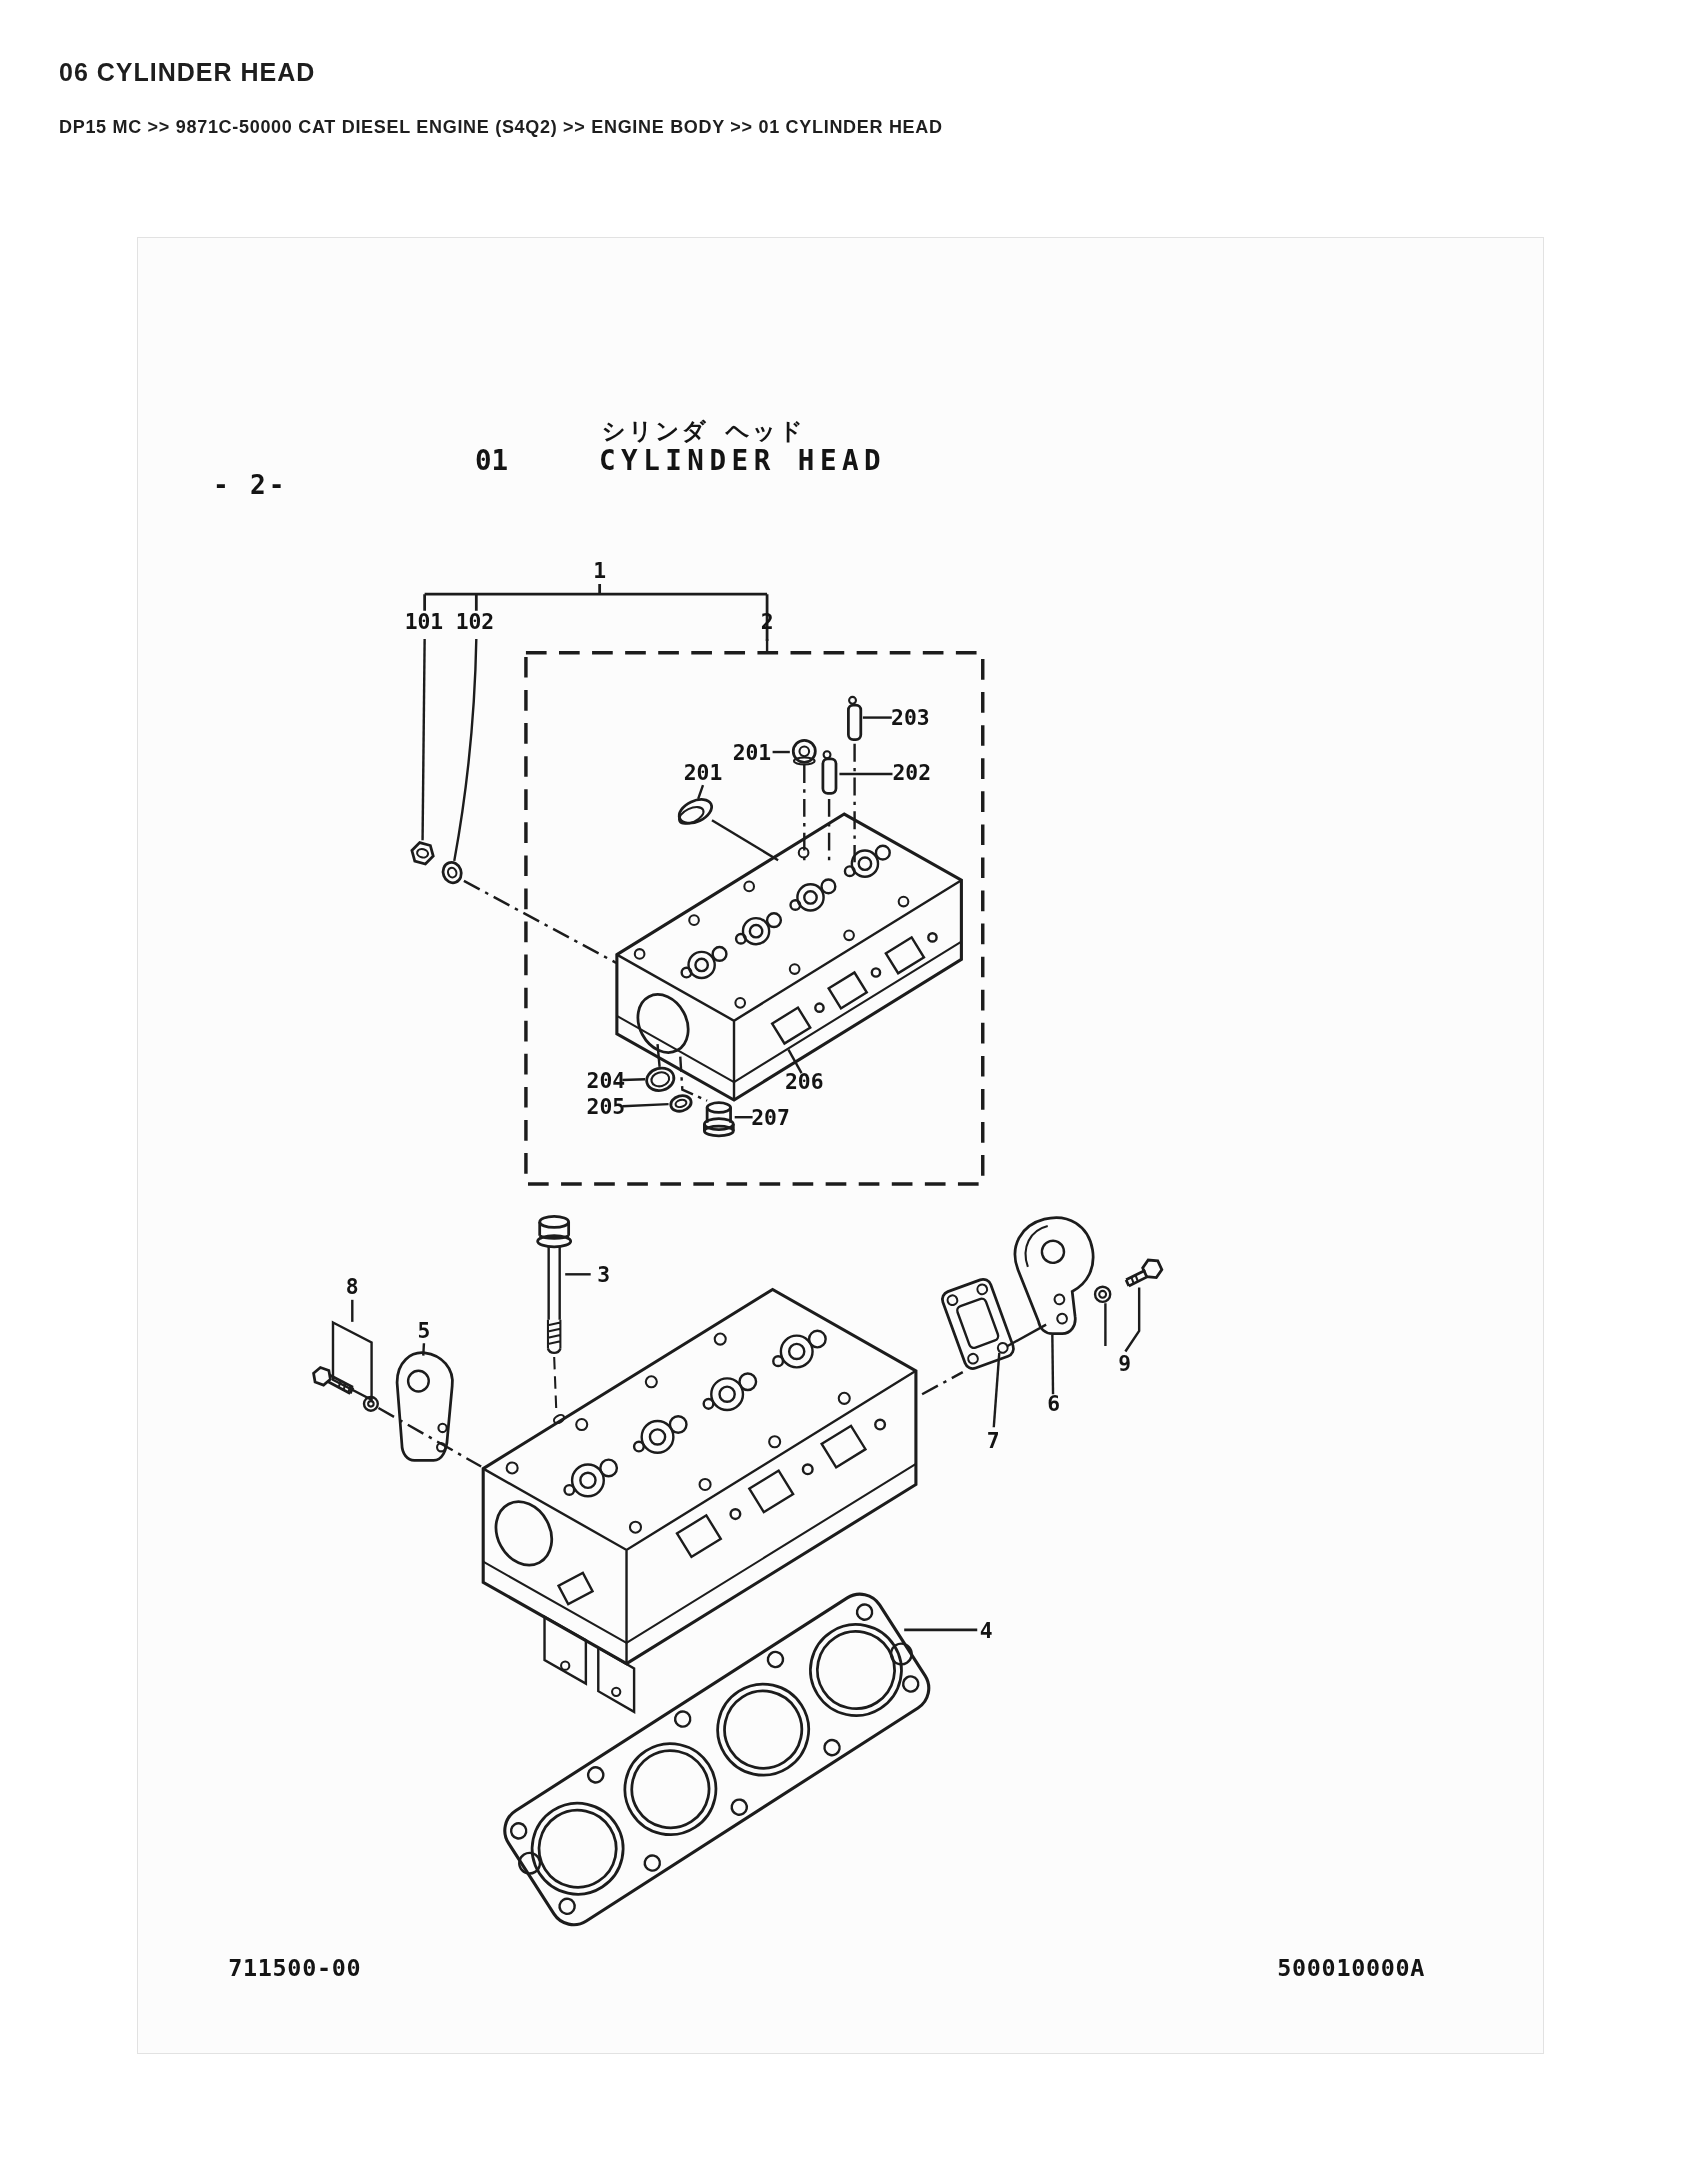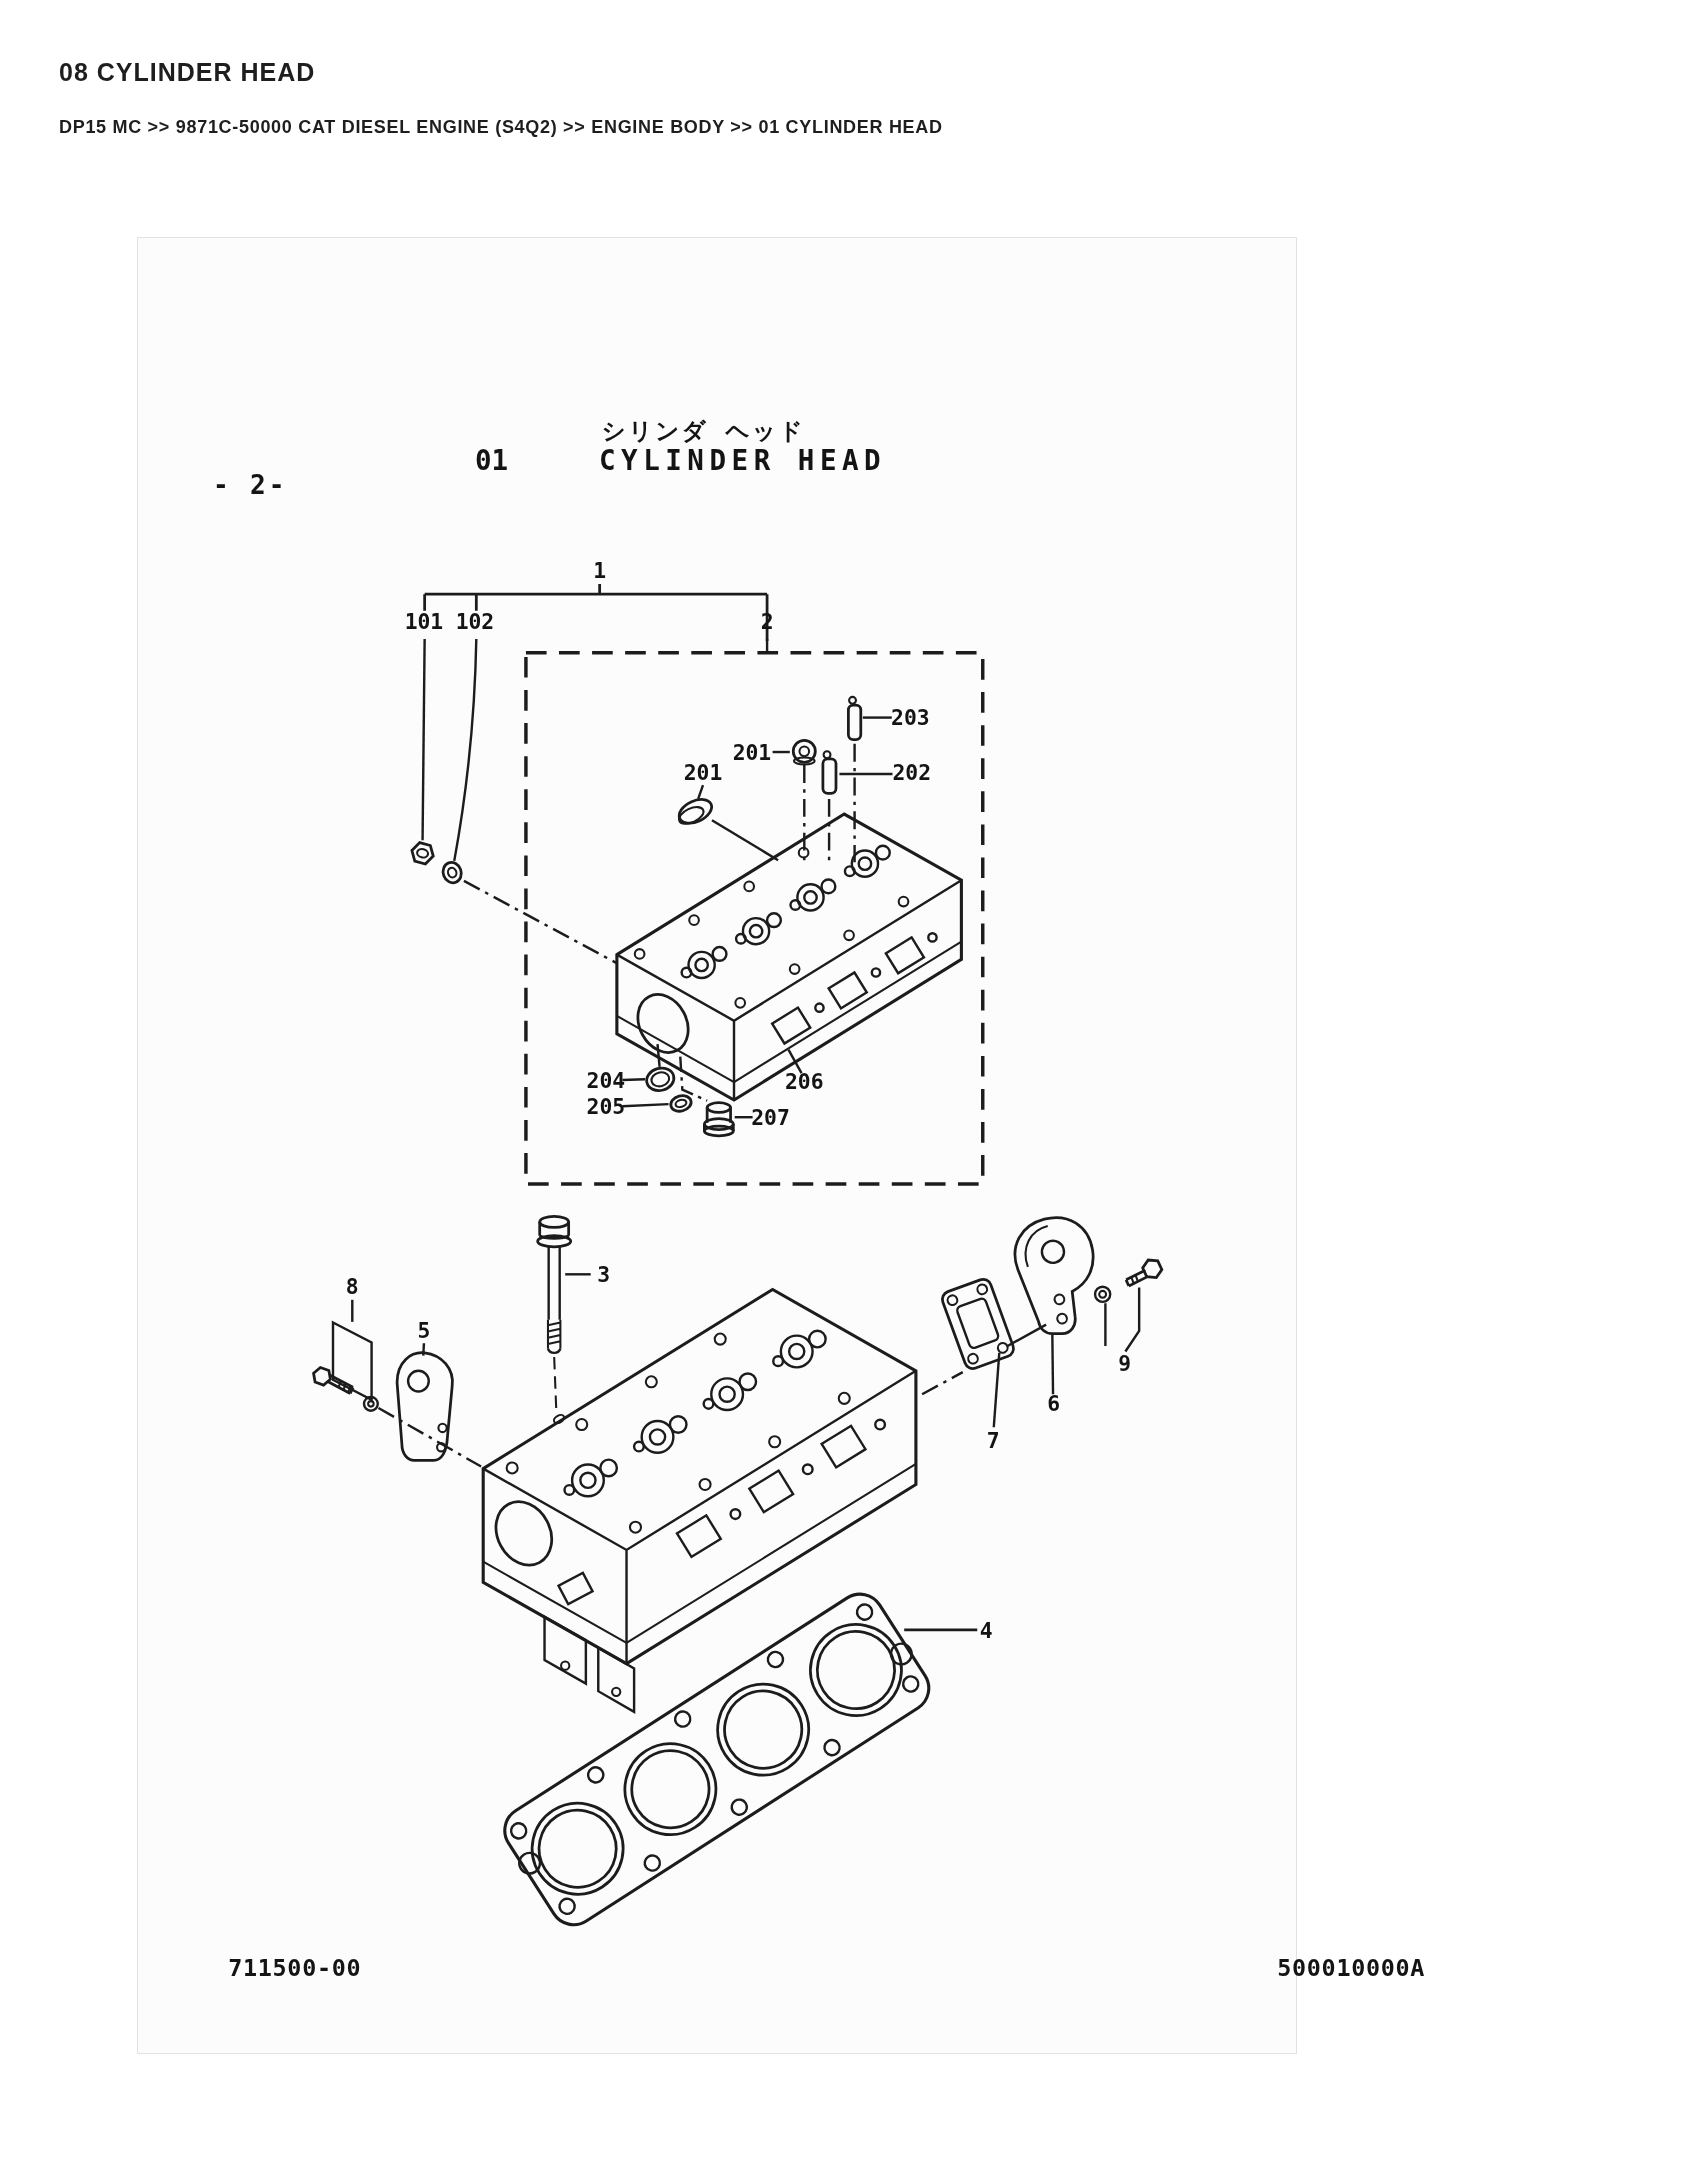--- a/index.html
+++ b/index.html
@@ -6,37 +6,37 @@
   body{width:1687px;height:2183px;position:relative;font-family:"Liberation Sans",sans-serif;}
   .page-title{
     position:absolute;left:59px;top:58px;
     font-size:25px;font-weight:700;letter-spacing:1px;color:#1e1e1e;white-space:nowrap;
   }
   .breadcrumb{
     position:absolute;left:59px;top:117px;
     font-size:18px;font-weight:700;letter-spacing:0.7px;color:#1e1e1e;white-space:nowrap;
   }
   .diagram-panel{
-    position:absolute;left:137px;top:237px;width:1160px;height:1817px;
+    position:absolute;left:137px;top:237px;width:1407px;height:1817px;
     background:#fcfcfc;border:0.7px solid #e2e2e2;box-sizing:border-box;
   }
   svg{display:block;}
   svg .ln{stroke:#1c1c1c;fill:none;}
   svg text{fill:#141414;font-family:"DejaVu Sans Mono",monospace;}
   .lbl{font-size:31px;font-weight:700;text-anchor:middle;}
   .ttl{font-size:40px;font-weight:700;letter-spacing:8px;}
   .ttl2{font-size:40px;font-weight:700;}
   .jp{font-size:34px;font-weight:700;letter-spacing:4px;}
   .marker{font-size:38px;font-weight:700;letter-spacing:4px;}
   .foot{font-size:34px;font-weight:700;letter-spacing:1px;}
 </style>
 </head>
 <body>
 
-<div class="page-title">08 CYLINDER HEAD</div>
+<div class="page-title">06 CYLINDER HEAD</div>
 <div class="breadcrumb">DP15 MC &gt;&gt; 9871C-50000 CAT DIESEL ENGINE (S4Q2) &gt;&gt; ENGINE BODY &gt;&gt; 01 CYLINDER HEAD</div>
 
 <div class="diagram-panel">
 <svg viewBox="0 0 2042 2637" width="1407" height="1817">
 
   <text class="jp" x="673" y="292">シリンダ ヘッド</text>
   <text class="ttl2" x="489" y="337">01</text>
   <text class="ttl" x="669" y="337">CYLINDER HEAD</text>
   <text class="marker" x="109" y="372">- 2-</text>
 

